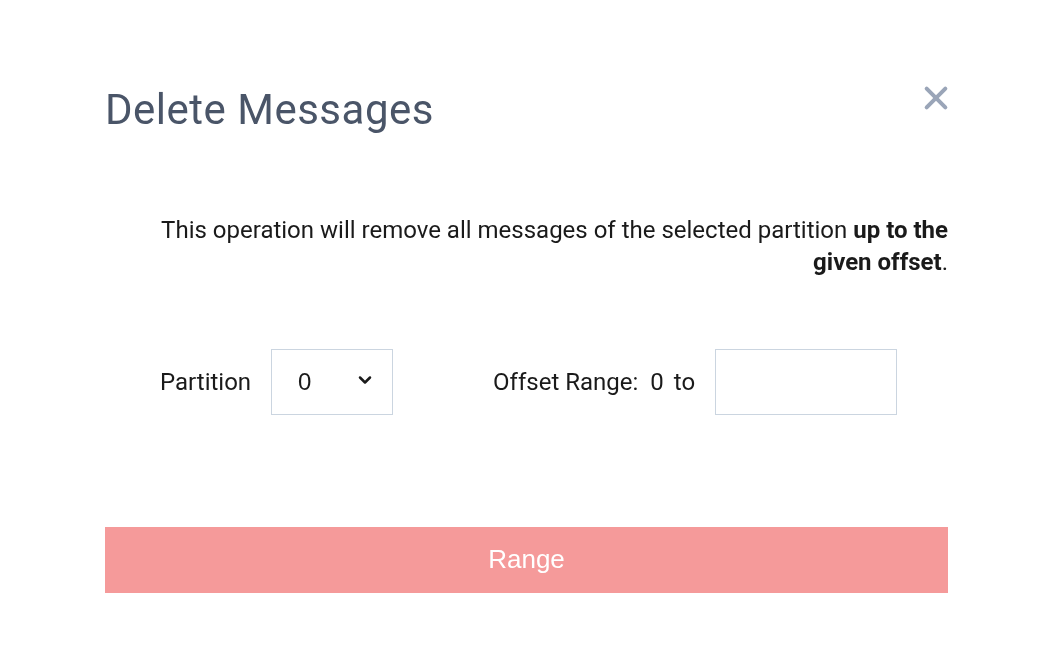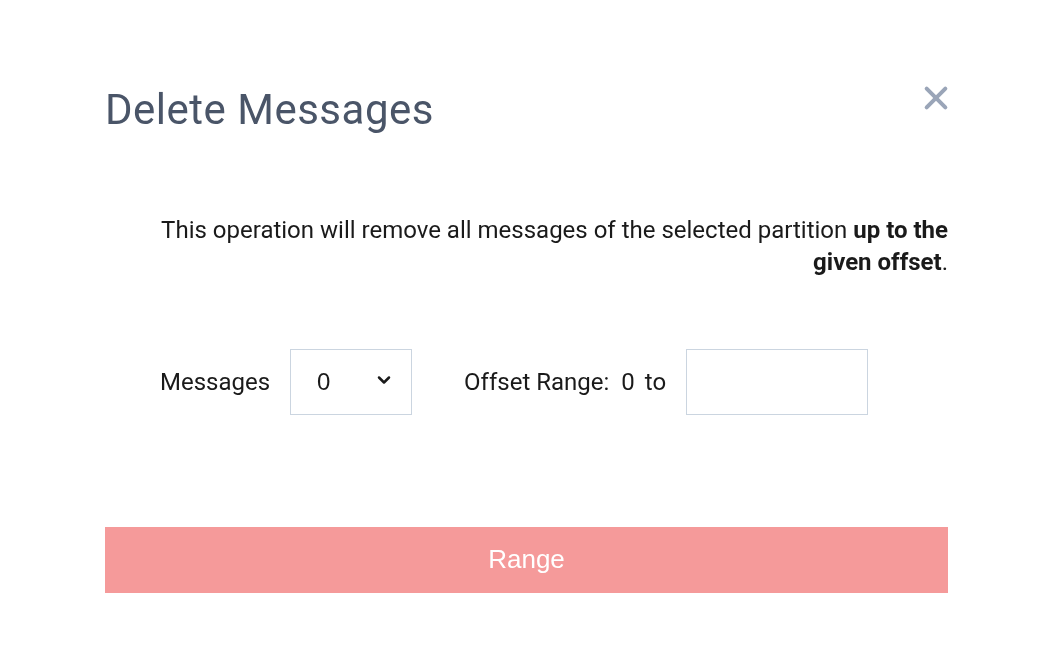--- a/index.html
+++ b/index.html
@@ -63,21 +63,21 @@
       gap: 0;
     }
     .field-group {
       display: flex;
       align-items: center;
     }
     .partition-group {
       margin-left: 55px;
     }
     .offset-group {
-      margin-left: 52px;
+      margin-left: 100px;
     }
     .field-label {
       font-size: 24px;
       color: #1a1a1a;
       margin-right: 20px;
     }
     .select-wrapper {
       position: relative;
       display: inline-block;
     }
@@ -159,21 +159,21 @@
       </span>
     </div>
   </div>
 
   <p class="description">
     <span>This operation will remove all messages of the selected partition </span><span class="bold">up to the given offset</span><span>.</span>
   </p>
 
   <div class="form-row">
     <div class="field-group partition-group">
-      <label class="field-label">Messages</label>
+      <label class="field-label">Partition</label>
       <div class="select-wrapper">
         <select class="partition-select">
           <option>0</option>
         </select>
         <span class="select-chevron">
           <svg viewBox="0 0 24 24" fill="none" stroke="#1a1a1a" stroke-width="3" stroke-linecap="round" stroke-linejoin="round">
             <polyline points="6 9 12 15 18 9"></polyline>
           </svg>
         </span>
       </div>

